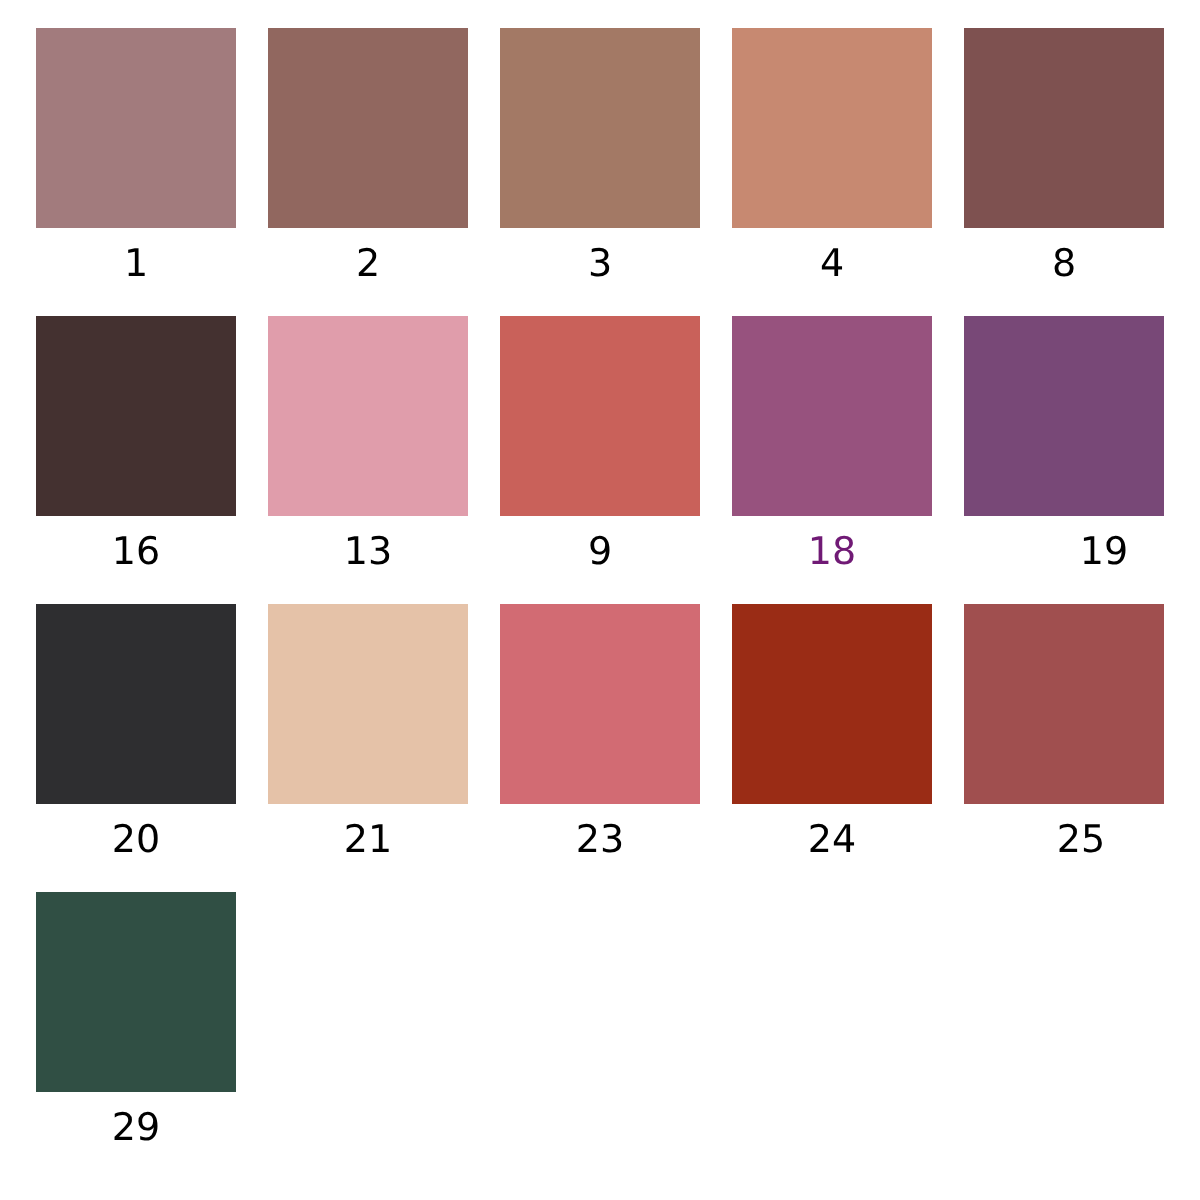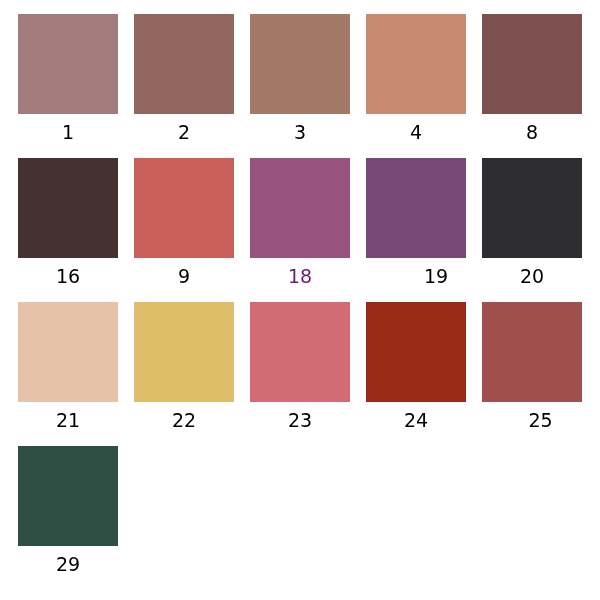--- a/index.html
+++ b/index.html
@@ -89,20 +89,24 @@
     <span class="swatch-label" style="color: rgb(0, 0, 0);">8</span>
   </div>
 
   <div class="swatch-cell">
     <span class="swatch-chip" style="background-color: rgb(68, 49, 48);"></span>
     <span class="swatch-label" style="color: rgb(0, 0, 0);">16</span>
   </div>
 
 
 
+  <div class="swatch-cell">
+    <span class="swatch-chip" style="background-color: rgb(224, 157, 171);"></span>
+    <span class="swatch-label" style="color: rgb(0, 0, 0);">13</span>
+  </div>
 
   <div class="swatch-cell">
     <span class="swatch-chip" style="background-color: rgb(201, 97, 90);"></span>
     <span class="swatch-label" style="color: rgb(0, 0, 0);">9</span>
   </div>
 
   <div class="swatch-cell">
     <span class="swatch-chip" style="background-color: rgb(151, 82, 126);"></span>
     <span class="swatch-label" style="color: #701a75;">18</span>
   </div>
@@ -115,24 +119,20 @@
   <div class="swatch-cell">
     <span class="swatch-chip" style="background-color: rgb(46, 46, 48);"></span>
     <span class="swatch-label" style="color: rgb(0, 0, 0);">20</span>
   </div>
 
   <div class="swatch-cell">
     <span class="swatch-chip" style="background-color: rgb(229, 194, 168);"></span>
     <span class="swatch-label" style="color: rgb(0, 0, 0);">21</span>
   </div>
 
-  <div class="swatch-cell">
-    <span class="swatch-chip" style="background-color: rgb(222, 190, 105);"></span>
-    <span class="swatch-label" style="color: rgb(0, 0, 0);">22</span>
-  </div>
 
   <div class="swatch-cell">
     <span class="swatch-chip" style="background-color: rgb(210, 107, 115);"></span>
     <span class="swatch-label" style="color: rgb(0, 0, 0);">23</span>
   </div>
 
   <div class="swatch-cell">
     <span class="swatch-chip" style="background-color: rgb(154, 44, 21);"></span>
     <span class="swatch-label" style="color: rgb(0, 0, 0);">24</span>
   </div>

